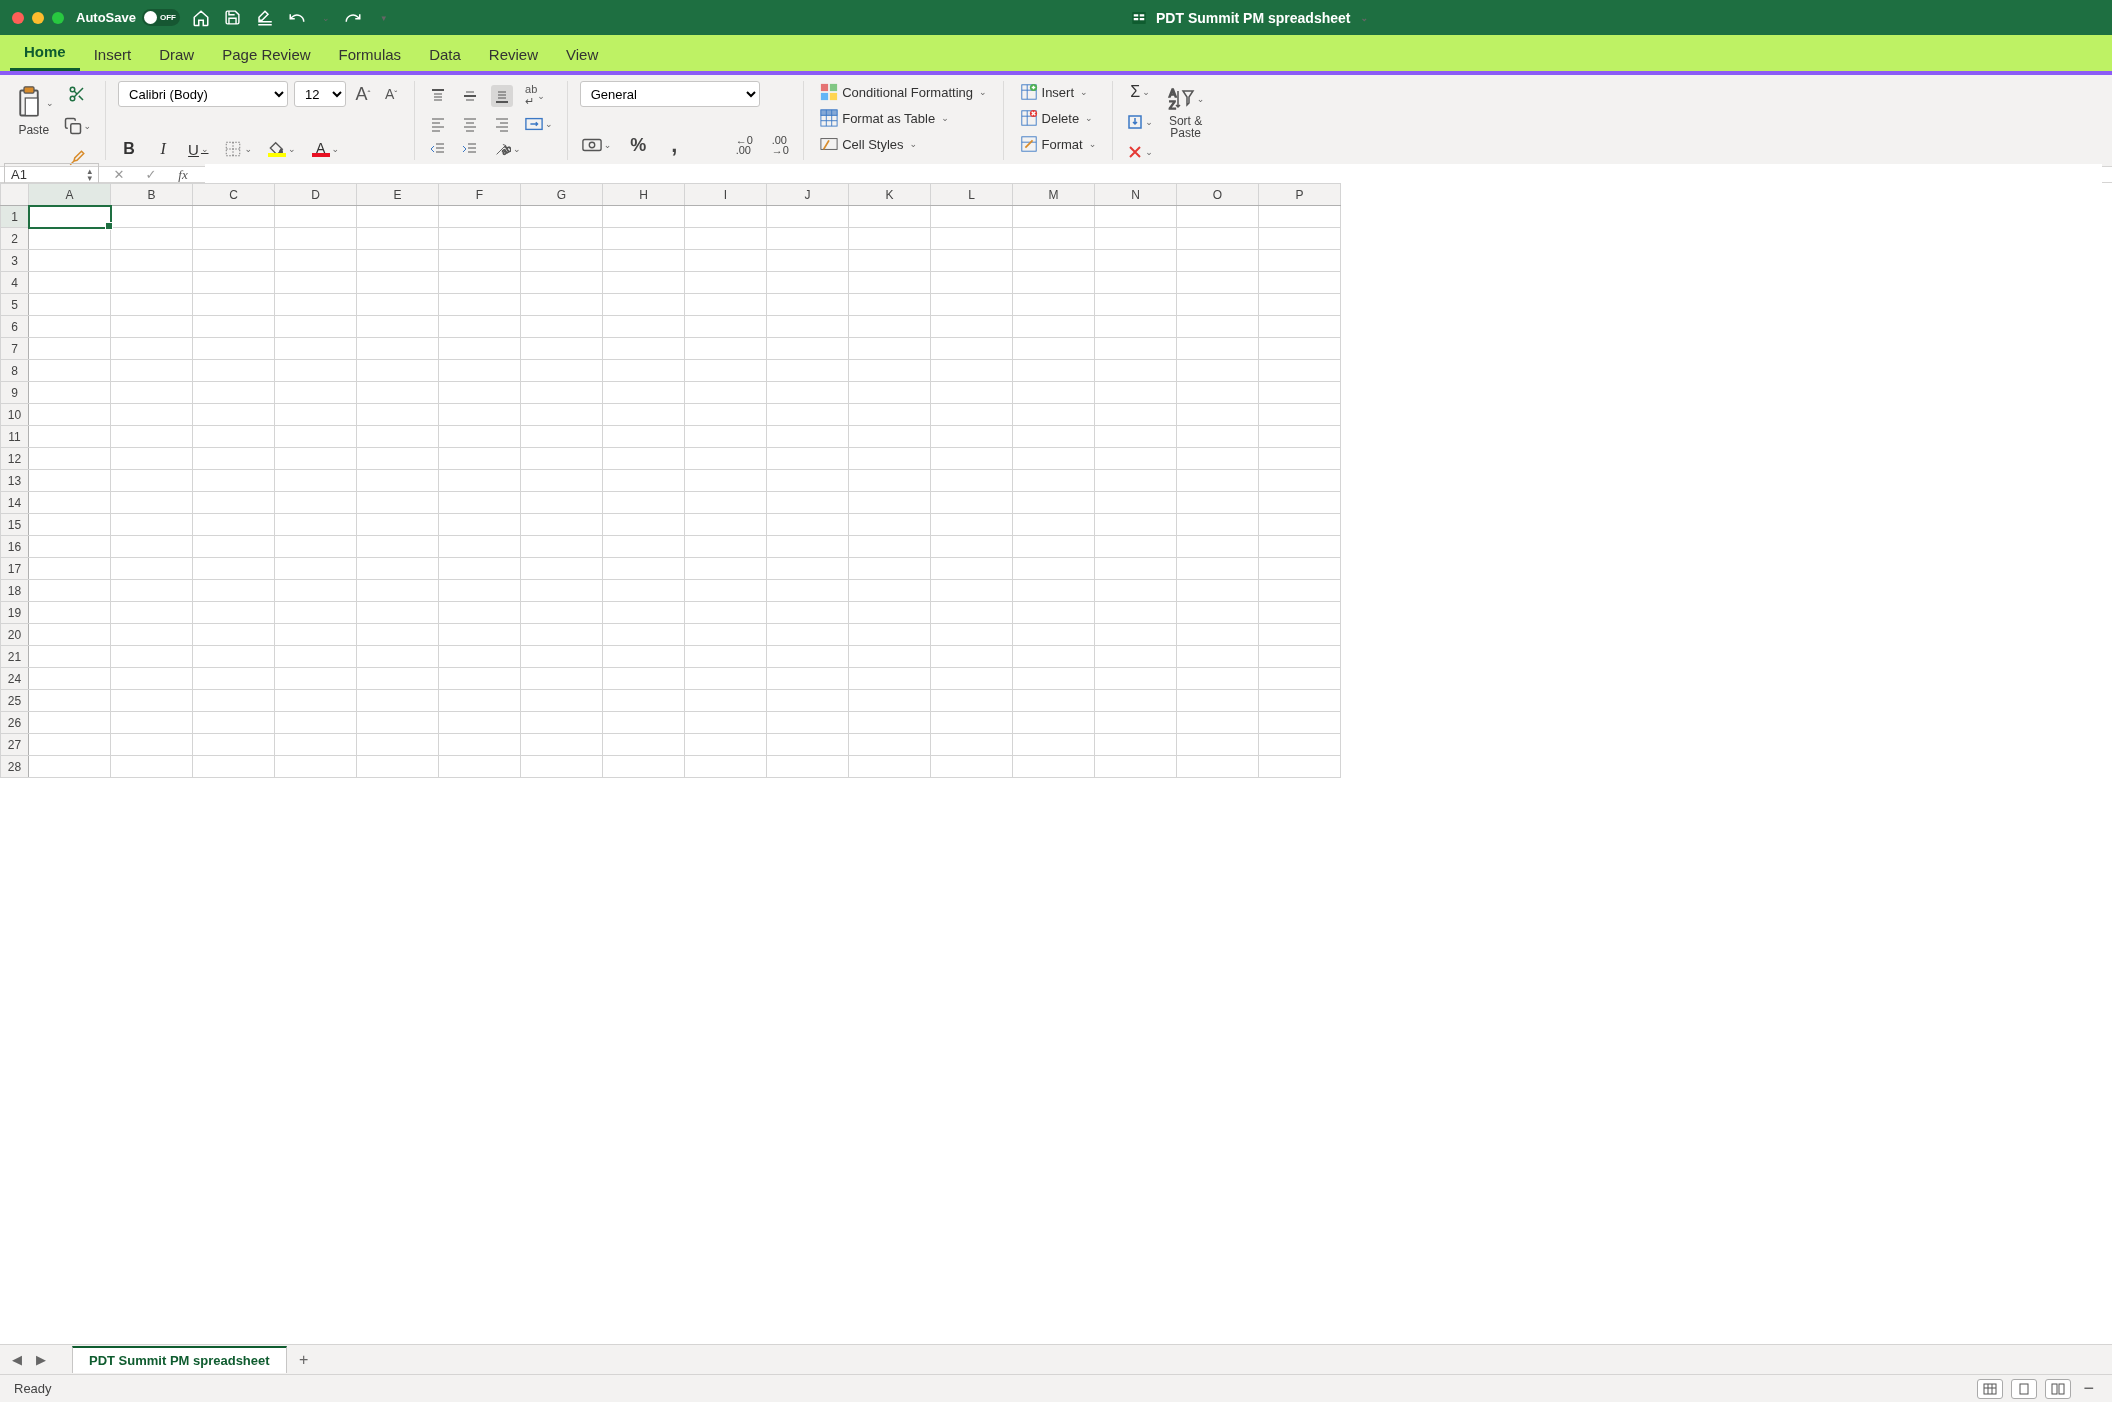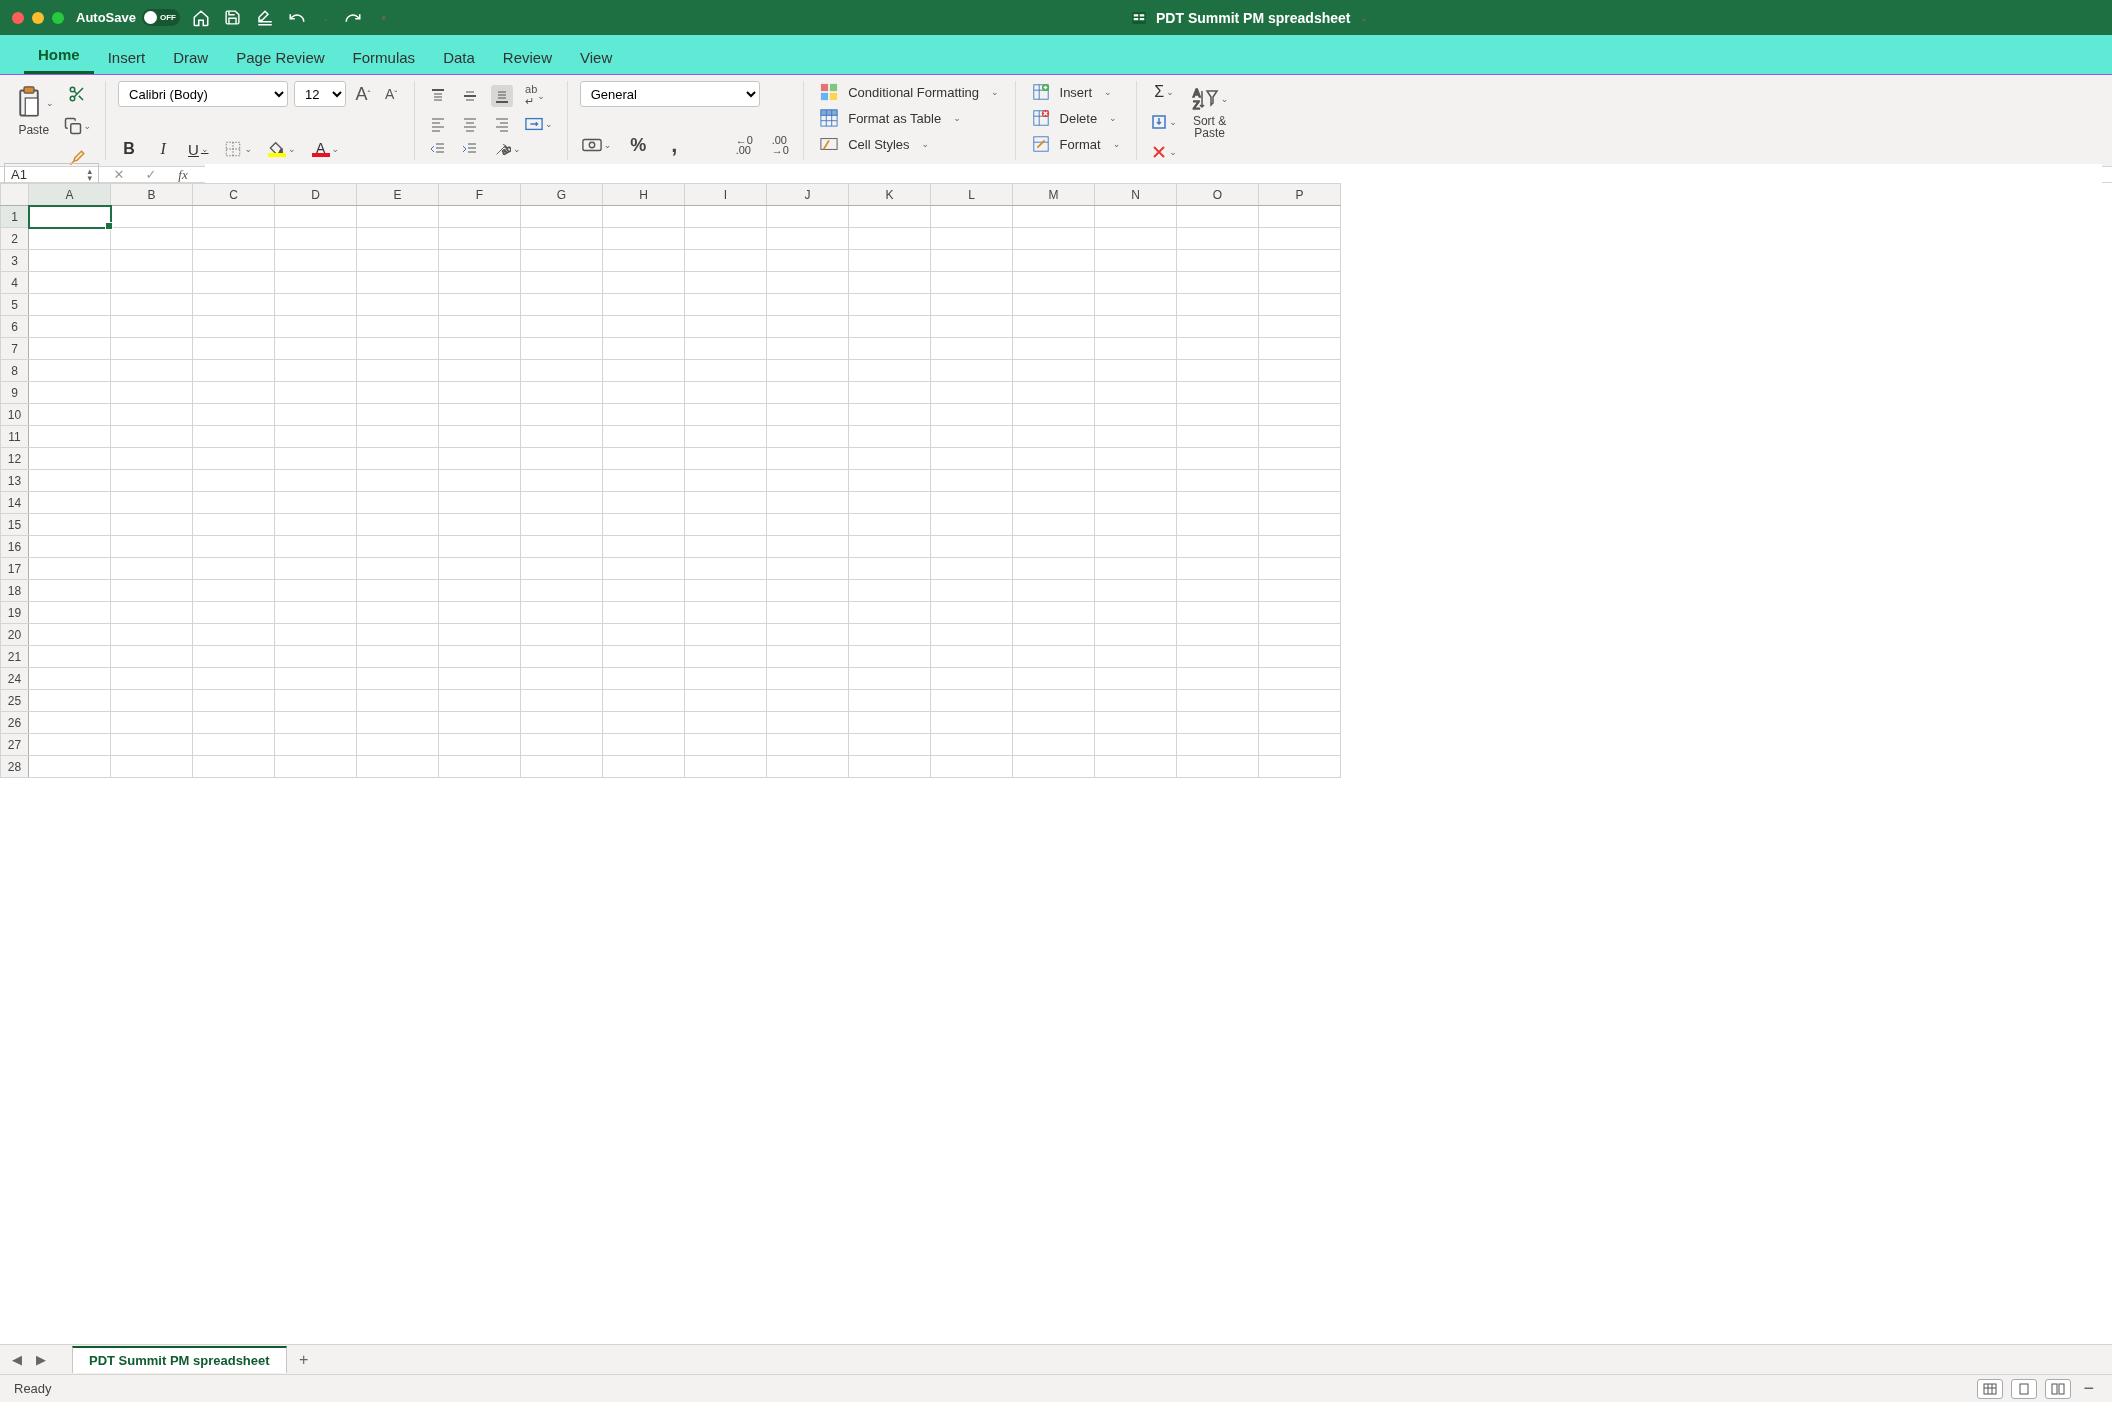--- a/index.html
+++ b/index.html
@@ -7,35 +7,35 @@
 .titlebar{height:35px;background:#1e6f41;display:flex;align-items:center;color:#fff;padding:0 12px;gap:12px}
 .traffic{display:flex;gap:8px}
 .dot{width:12px;height:12px;border-radius:50%}
 .dot.r{background:#ff5f57}.dot.y{background:#febc2e}.dot.g{background:#28c840}
 .autosave{display:flex;align-items:center;gap:6px;font-size:13px;font-weight:600;color:#fff}
 .toggle{width:38px;height:17px;border-radius:10px;background:#165732;position:relative;display:flex;align-items:center;justify-content:flex-end;padding-right:4px;font-size:8px;color:#fff;font-weight:600}
 .toggle::before{content:"";position:absolute;left:2px;width:13px;height:13px;background:#fff;border-radius:50%}
 .qat{display:flex;gap:14px;align-items:center}
 .qat .ico{width:18px;height:18px;display:flex;align-items:center;justify-content:center;color:#fff}
 .titlecenter{flex:1;display:flex;justify-content:center;align-items:center;gap:8px;font-size:14px;font-weight:600}
-.tabs{height:40px;background:#5eead4;display:flex;align-items:flex-end;padding:0 24px;border-bottom:1px solid #8b5cf6}
+.tabs{height:40px;background:#bef264;display:flex;align-items:flex-end;padding:0 10px;border-bottom:4px solid #8b5cf6}
 .tab{padding:8px 14px;font-size:15px;color:#333;cursor:pointer}
 .tab.active{font-weight:700;color:#0f5c2f;border-bottom:3px solid #0f5c2f}
 .ribbon{height:92px;background:#f3f2f1;display:flex;align-items:stretch;border-bottom:1px solid #d5d4d3;padding:6px 0;overflow:hidden}
 .group{display:flex;flex-direction:column;justify-content:space-between;padding:0 12px;border-right:1px solid #dcdbda}
 .group:last-child{border-right:none}
 .row{display:flex;align-items:center;gap:6px}
 .btn{display:flex;align-items:center;justify-content:center;padding:2px;border-radius:3px;cursor:pointer;min-width:22px;min-height:22px}
 .big{display:flex;flex-direction:column;align-items:center;gap:2px;padding:4px 2px}
 .big .lbl{font-size:12px;color:#444}
 .chev{font-size:9px;color:#666;margin-left:2px}
 select,.selbox{height:26px;border:1px solid #c7c6c5;background:#fff;font-size:13px;padding:0 6px;border-radius:3px}
 .fontbox{width:170px}.sizebox{width:52px}
 .numfmt{width:180px}
-.ribitem{display:flex;align-items:center;gap:10px;padding:2px 4px;cursor:pointer;font-size:13px;border-radius:3px}
+.ribitem{display:flex;align-items:center;gap:4px;padding:2px 4px;cursor:pointer;font-size:13px;border-radius:3px}
 .vstack{display:flex;flex-direction:column;gap:4px;justify-content:center}
 .namebox-row{height:16px;display:flex;align-items:center;border-bottom:1px solid #d5d4d3;background:#fff}
 .namebox{width:95px;height:24px;margin-left:4px;border:1px solid #c7c6c5;display:flex;align-items:center;padding:0 6px;font-size:13px;justify-content:space-between}
 .spinners{display:flex;flex-direction:column;line-height:7px;font-size:9px;color:#666}
 .fxbar{display:flex;align-items:center;flex:1;gap:12px;padding:0 10px}
 .fxbar .fbtn{color:#999;width:20px;text-align:center}
 .fxinput{flex:1;height:22px;border:none;outline:none;font-size:13px}
 .grid-wrap{position:relative;overflow:auto;height:calc(100vh - 35px - 40px - 92px - 30px - 30px - 28px);background:#fff}
 .sheet{border-collapse:collapse;table-layout:fixed}
 .sheet th,.sheet td{border:1px solid #d4d4d4;height:22px;font-size:12px;text-align:center;background:#fff}

